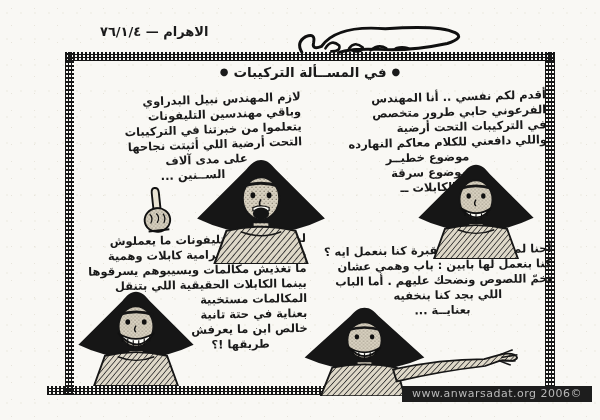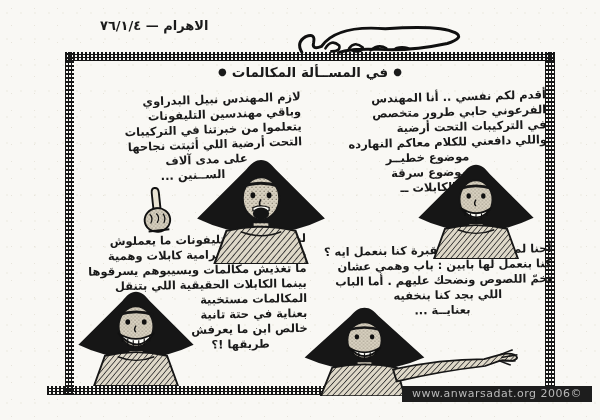--- a/index.html
+++ b/index.html
@@ -7,21 +7,21 @@
   }
   html,body{margin:0;padding:0;}
   body{width:600px;height:420px;overflow:hidden;background:#fff;
        font-family:"DejaVu Sans",sans-serif;}
   .stage{position:relative;width:600px;height:420px;background:var(--paper);
     background-image:radial-gradient(#e7e4da 0.6px, transparent 0.8px),
                      radial-gradient(#eeece4 0.5px, transparent 0.7px);
     background-size:23px 17px, 14px 26px;}
 
   
-  .date{position:absolute;left:100px;top:18px;width:160px;height:20px;
+  .date{position:absolute;left:100px;top:24px;width:160px;height:20px;
     direction:rtl;text-align:left;font-size:13px;font-weight:bold;color:var(--ink);
     letter-spacing:1px;}
   .signature{position:absolute;left:292px;top:20px;width:172px;height:46px;z-index:5;}
 
   
   .frame{position:absolute;left:65px;top:52px;width:490px;height:343px;z-index:1;}
   .edge{position:absolute;
     background-image:repeating-linear-gradient(90deg, #161616 0 2px, transparent 2px 4px),
                      repeating-linear-gradient(0deg, #161616 0 1.3px, transparent 1.3px 3px);}
   .edge.v{background-image:repeating-linear-gradient(0deg, #161616 0 2px, transparent 2px 4px),
@@ -95,21 +95,21 @@
   </svg>
 
   <div class="frame">
     <div class="edge top"></div>
     <div class="edge bottom"></div>
     <div class="edge v left"></div>
     <div class="edge v right"></div>
   </div>
 
   <div class="title">
-    <span class="mark">●</span><span>في المســألة المكالمات</span><span class="mark">●</span>
+    <span class="mark">●</span><span>في المســألة التركيبات</span><span class="mark">●</span>
   </div>
 
   <div class="panel p-tr">
       <div class="hw-line">أقدم لكم نفسي .. أنا المهندس</div>
       <div class="hw-line">الفرعوني حابي طرور متخصص</div>
       <div class="hw-line">في التركيبات التحت أرضية</div>
       <div class="hw-line">واللي دافعني للكلام معاكم النهارده</div>
       <div class="hw-line">موضوع خطيــر</div>
       <div class="hw-line">هو موضوع سرقة</div>
       <div class="hw-line">الكابلات ــ</div>

